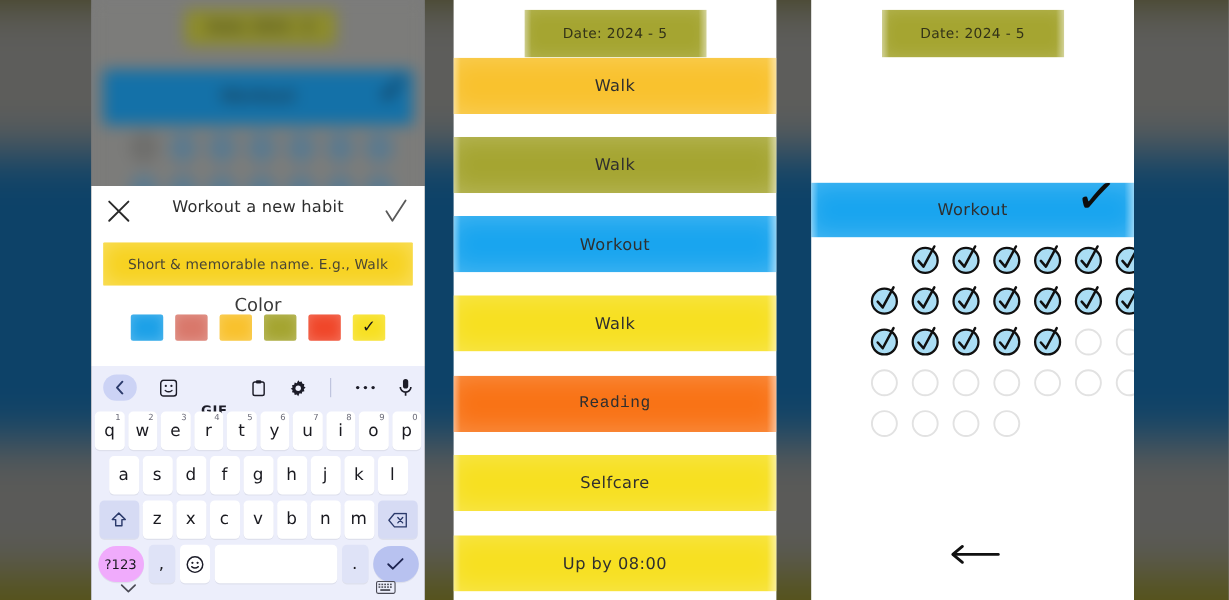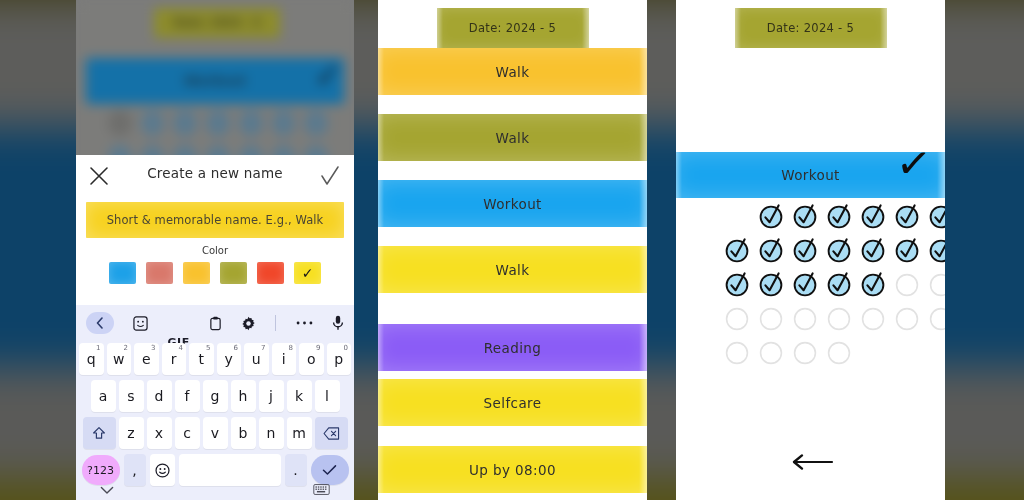--- a/index.html
+++ b/index.html
@@ -77,21 +77,21 @@
   }
   .name-field {
     position: absolute; left: 10px; top: 47px; width: 258px; height: 36px;
     background: #f7d21f; border-radius: 1px;
     display: flex; align-items: center; justify-content: center;
     box-shadow: inset 0 0 18px rgba(255,255,255,.32);
   }
   .name-field .ph { font-size: 11.5px; color: #4a4635; letter-spacing: .1px; }
   .color-label {
     position: absolute; left: 0; right: 0; top: 90px; text-align: center;
-    font-size: 10px; color: #3a3a3a;
+    font-size: 15px; color: #3a3a3a;
   }
   .swatches {
     position: absolute; left: 0; right: 0; top: 107px;
     display: flex; justify-content: center; gap: 10px;
   }
   .swatch {
     width: 27px; height: 22px; border-radius: 2px; position: relative;
     box-shadow: inset 0 0 10px rgba(255,255,255,.25);
   }
   .swatch .tick {
@@ -211,21 +211,21 @@
       </div>
     </div>
 
     <div class="dialog">
       <div class="dlg-head">
         <div class="dlg-close">
           <svg width="22" height="22" viewBox="0 0 22 22">
               <path d="M3 3 L19 19 M19 3 L3 19" stroke="#2b2b2b" stroke-width="1.6" fill="none" stroke-linecap="round"></path>
             </svg>
         </div>
-        <div class="dlg-title">Create a new name</div>
+        <div class="dlg-title">Workout a new habit</div>
         <div class="dlg-ok">
           <svg width="20" height="22" viewBox="0 0 20 22">
               <path d="M2 11 L7 19 L18 2" stroke="#5a5a5a" stroke-width="1.5" fill="none" stroke-linecap="round" stroke-linejoin="round"></path>
             </svg>
         </div>
       </div>
 
       <div class="name-field">
         <span class="ph">Short &amp; memorable name. E.g., Walk</span>
       </div>
@@ -399,21 +399,21 @@
         </div>
         <div class="habit-bar" style="top: 114px; background: rgb(165, 165, 49);">
           <span class="t">Walk</span>
         </div>
         <div class="habit-bar" style="top: 180px; background: rgb(25, 165, 239);">
           <span class="t">Workout</span>
         </div>
         <div class="habit-bar" style="top: 246px; background: rgb(247, 224, 33);">
           <span class="t">Walk</span>
         </div>
-        <div class="habit-bar" style="top: 324px; background: #8b5cf6;">
+        <div class="habit-bar" style="top: 313px; background: #f97316; font-family: Liberation Mono, monospace;">
           <span class="t">Reading</span>
         </div>
         <div class="habit-bar" style="top: 379px; background: rgb(247, 224, 33);">
           <span class="t">Selfcare</span>
         </div>
         <div class="habit-bar" style="top: 446px; background: rgb(247, 224, 33);">
           <span class="t">Up by 08:00</span>
         </div>
       </div>
   </div>

